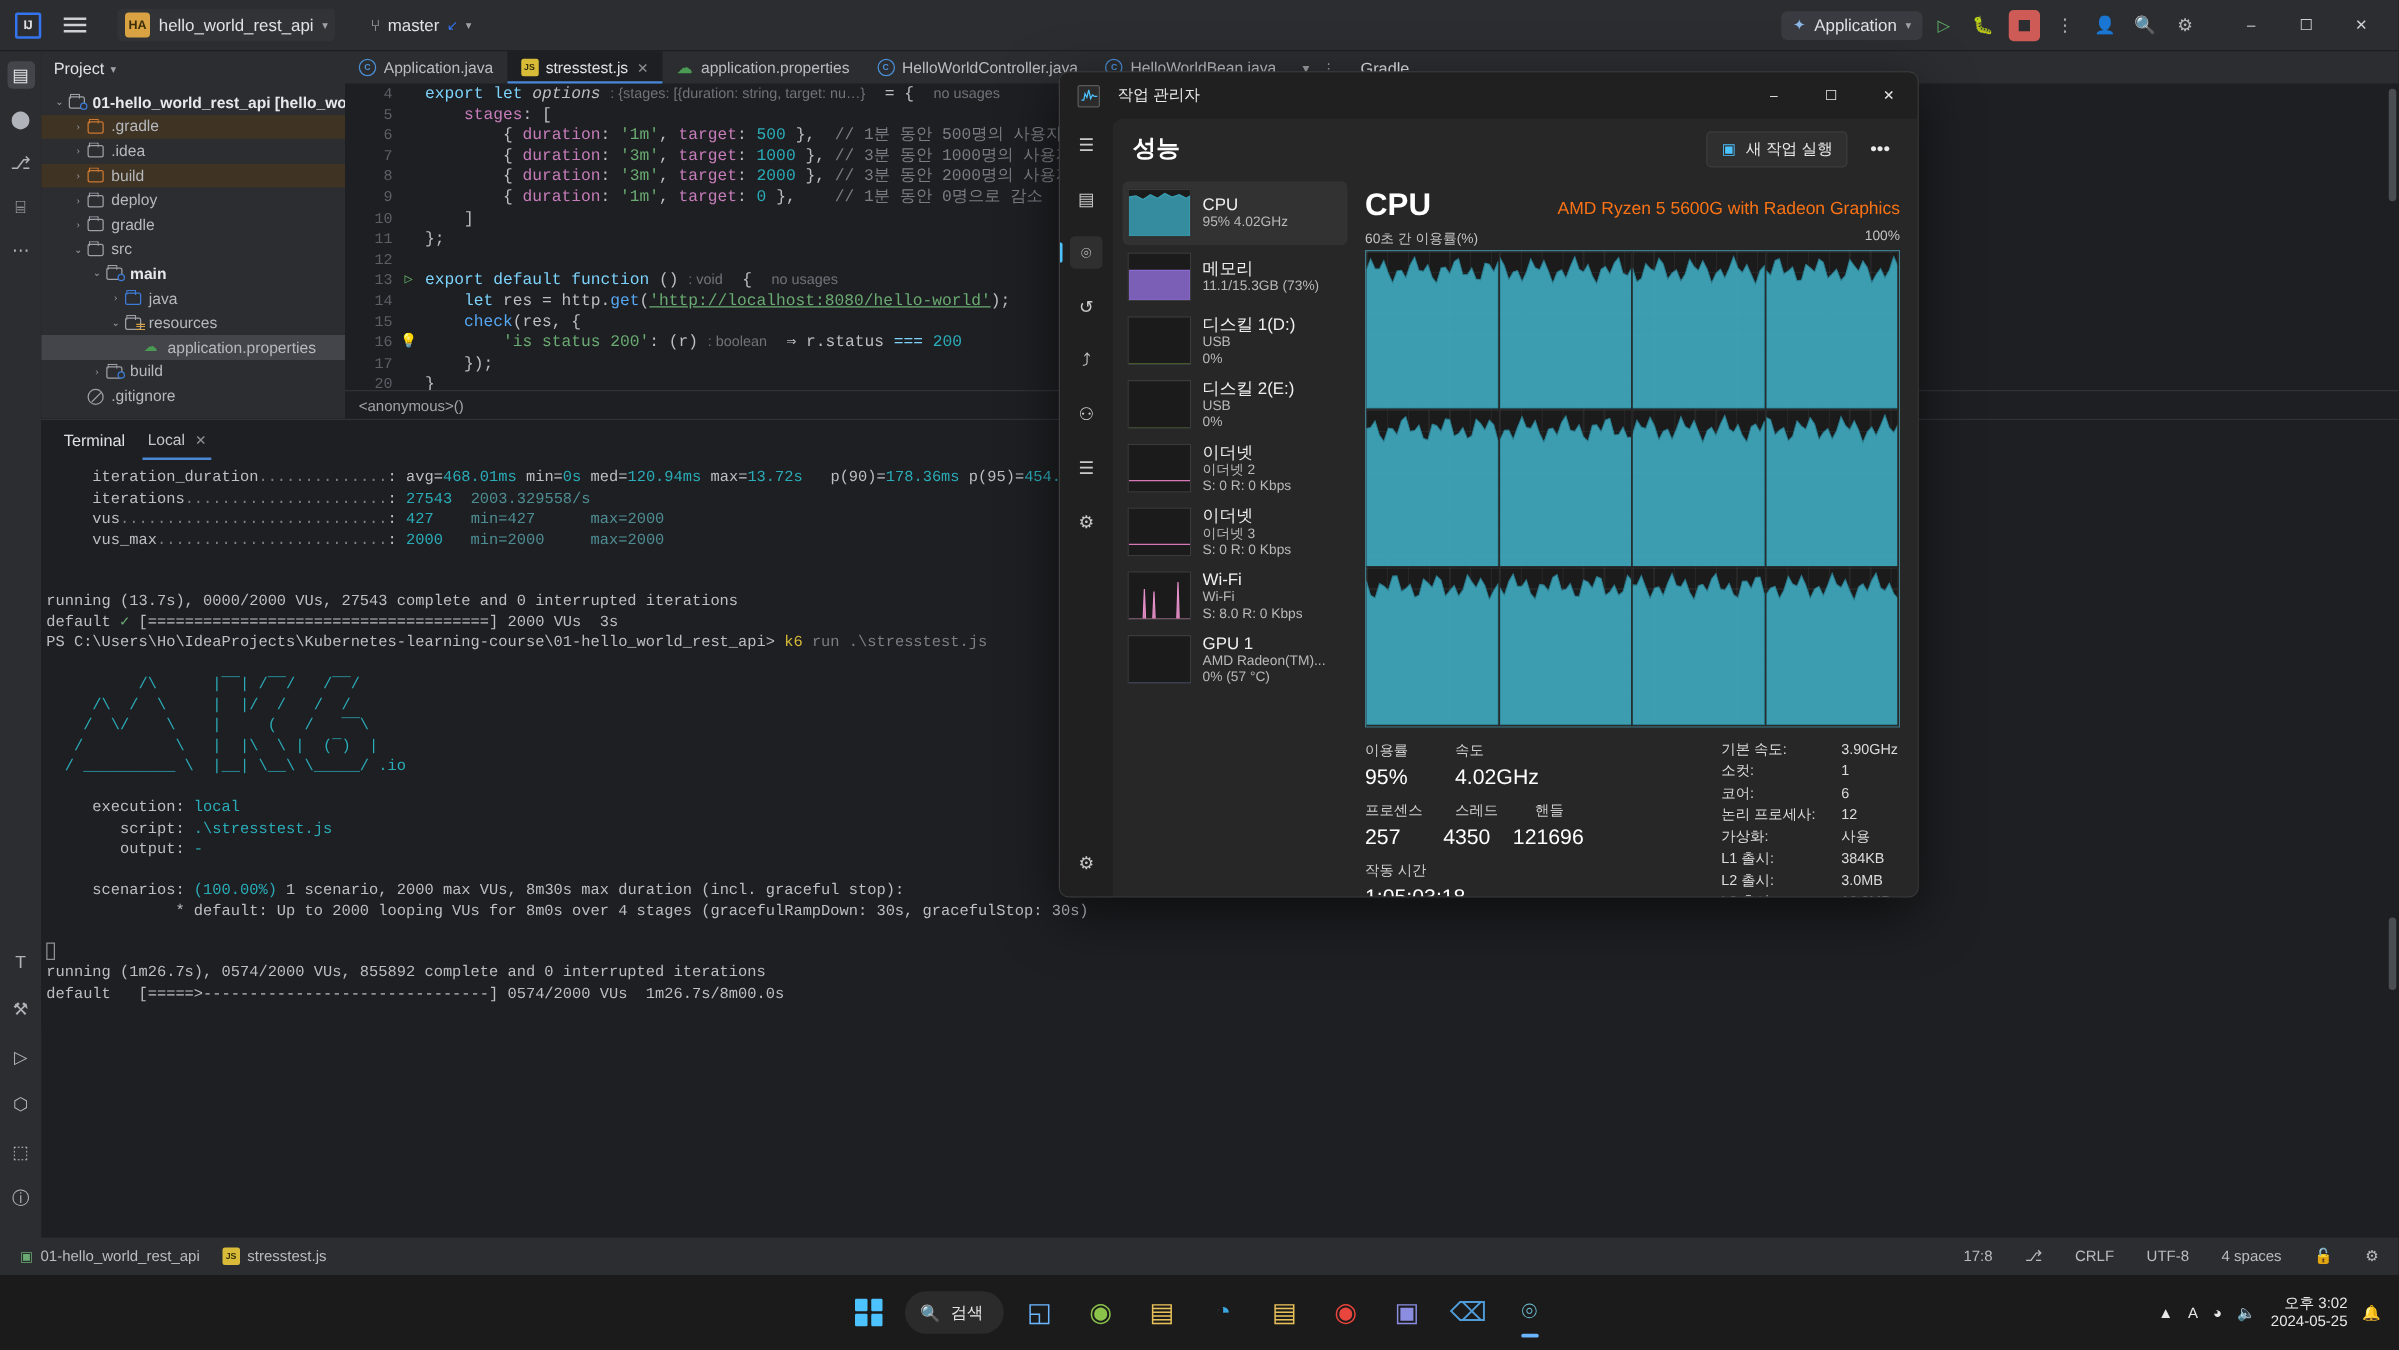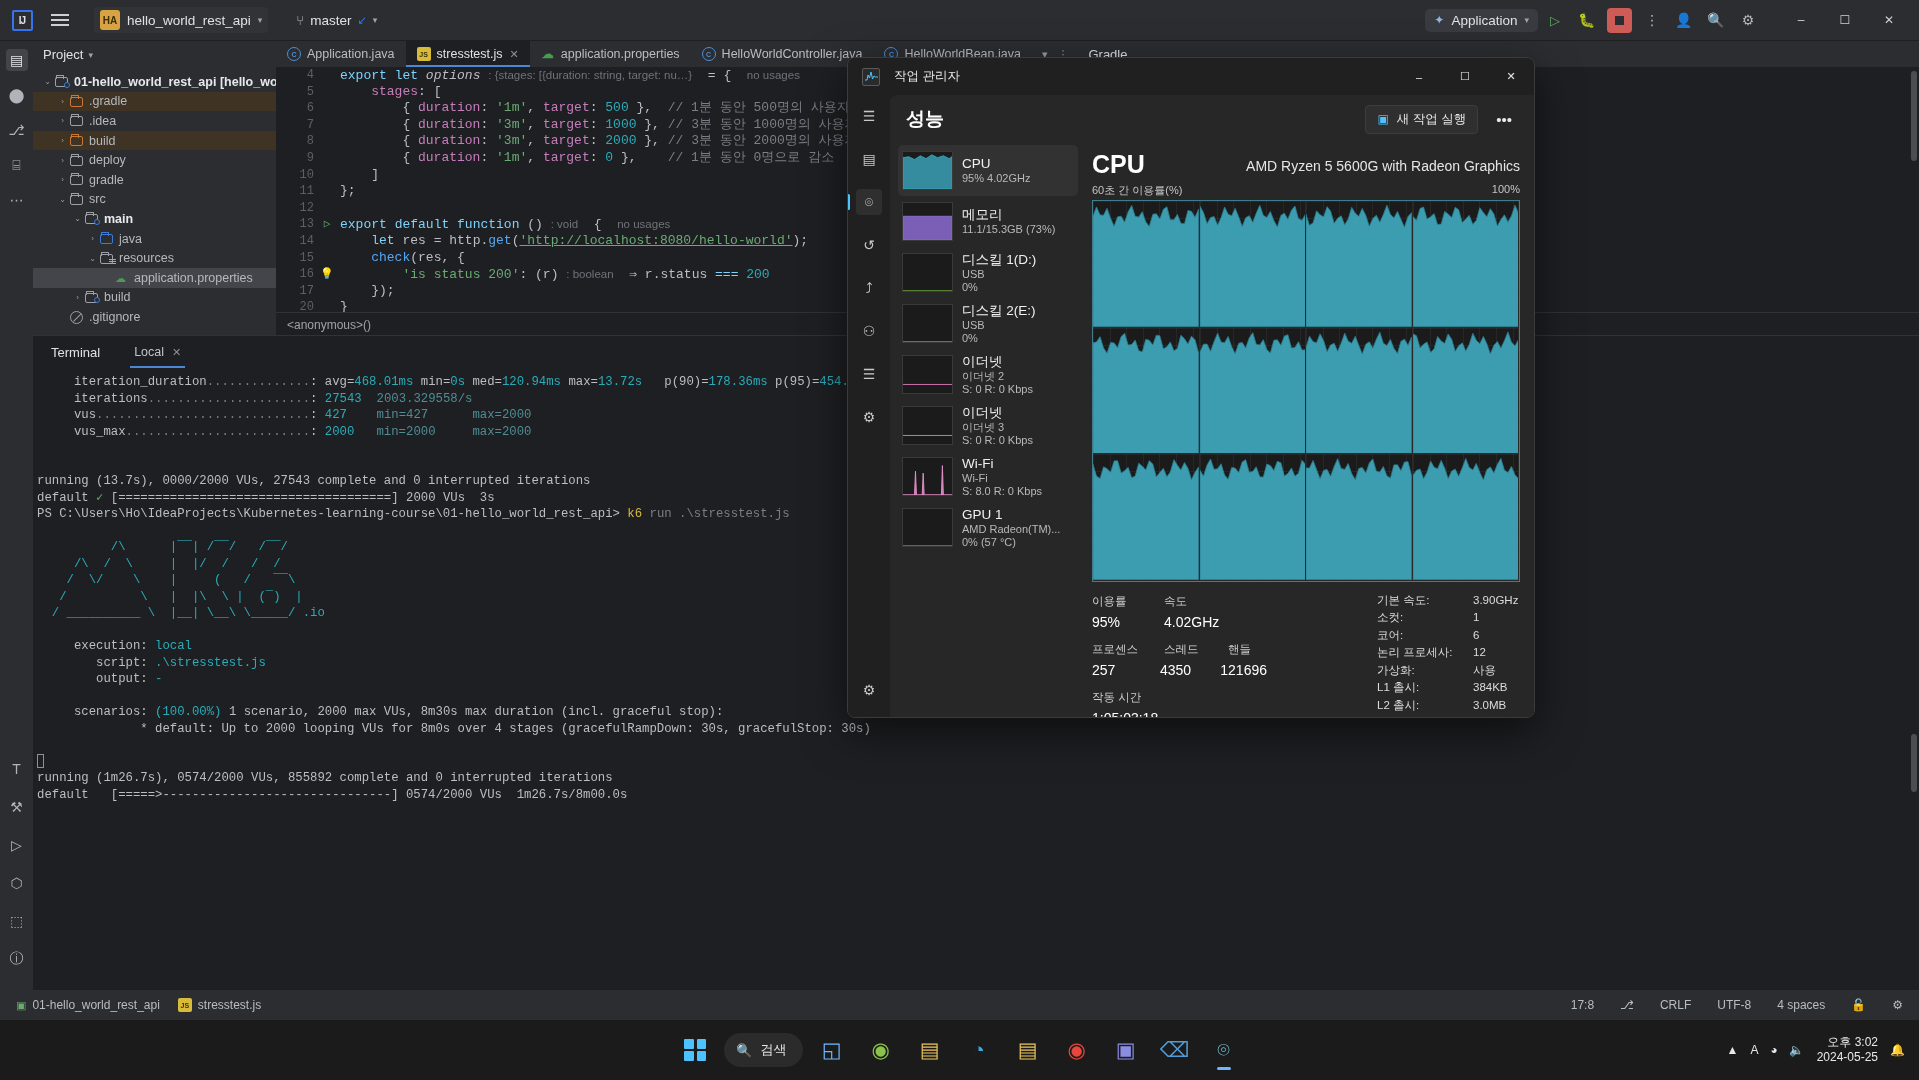--- a/index.html
+++ b/index.html
@@ -112,21 +112,21 @@
   .link { color:#6aab73; text-decoration:underline;margin-top:34px; }
   .fn { color:#56a8f5; }
   .bcrumb { position:absolute;left:276px;top:312px;width:1643px;height:24px;background:#1e1f22;
             display:flex;align-items:center;padding-left:11px;font-size:12px;color:#9fa2a8;border-top:1px solid #303236;}
   .runtri { color:#5fad65;font-size:11px;line-height:16.6px;text-align:center; }
   .bulb { color:#d9a343;font-size:11px;line-height:16.6px;text-align:center; }
   .ed-scroll { position:absolute;right:2px;top:4px;width:6px;height:90px;background:#4a4d52;border-radius:3px;}
 
   
   .term { position:absolute;left:33px;top:335px;width:1886px;height:485px;background:#1e1f22;border-top:1px solid #303236; }
-  .term-tabs { height:32px;display:flex;align-items:center;gap:16px;padding-left:8px; }
+  .term-tabs { height:32px;display:flex;align-items:center;gap:0;padding-left:8px; }
   .term-title { font-size:13px;color:#dfe1e5;font-weight:500;padding:0 10px;height:32px;display:flex;align-items:center;}
   .term-tab { font-size:12.5px;color:#c2c5ca;padding:0 8px;height:32px;display:flex;align-items:center;gap:8px;position:relative;cursor:pointer;}
   .term-tab:after { content:"";position:absolute;left:4px;right:4px;bottom:0;height:2px;background:#4a88d6; }
   .term-body { padding:6px 0 0 4px;font-family:"Liberation Mono",monospace;font-size:12.3px;line-height:16.5px;white-space:pre;color:#bcbec4; }
   .tg { color:#2aacb8; }      
   .tgd { color:#4e8d93; }     
   .tok { color:#6aab73; }
   .ty { color:#d9bb3a; }
   .caret { display:inline-block;width:7px;height:14px;border:1px solid #8d9096;vertical-align:-3px;}
   .term-scroll { position:absolute;right:2px;bottom:28px;width:6px;height:58px;background:#4a4d52;border-radius:3px;}
@@ -165,34 +165,34 @@
   .tm-list { width:194px;padding:2px 6px 0 8px;overflow:hidden; }
   .tm-row { display:flex;align-items:center;gap:9px;height:51px;border-radius:5px;padding:0 4px;cursor:pointer; }
   .tm-row.sel { background:#323232; }
   .spark { width:51px;height:39px;background:#1b1b1b;border:1px solid #3a3a3a;position:relative;overflow:hidden;flex:0 0 51px; }
   .tm-row-txt { overflow:hidden; }
   .tm-row-name { font-size:13.5px;color:#f0f0f0;line-height:17px;white-space:nowrap;overflow:hidden;text-overflow:ellipsis; }
   .tm-row-sub { font-size:11px;color:#b9b9b9;line-height:13.5px;white-space:nowrap;overflow:hidden;text-overflow:ellipsis; }
   .tm-detail { flex:1;padding:6px 14px 0 8px;position:relative;overflow:hidden; }
   .tm-d-head { display:flex;align-items:flex-start; }
   .tm-d-title { font-size:25px;color:#fff;font-weight:600;line-height:30px; }
-  .tm-d-model { margin-left:auto;font-size:14px;color:#e5e5e5;padding-top:9px; }
+  .tm-d-model { margin-left:auto;font-size:14px;color:#f97316;padding-top:9px; }
   .tm-d-axis { display:flex;justify-content:space-between;font-size:11px;color:#c4c4c4;margin-top:4px; }
   .graph { margin-top:2px;height:382px;border:1px solid #3f7d8c;display:grid;
            grid-template-columns:repeat(4,1fr);grid-template-rows:repeat(3,1fr);background:#1b1b1b;gap:0;}
   .gcell { position:relative;overflow:hidden;border-right:1px solid #2a2a2a;border-bottom:1px solid #2a2a2a;background:
       repeating-linear-gradient(to right, rgba(255,255,255,0.05) 0 1px, transparent 1px 16.6px),
       repeating-linear-gradient(to bottom, rgba(255,255,255,0.05) 0 1px, transparent 1px 16.6px); }
   .gcell svg { position:absolute;left:0;bottom:0;width:100%;height:100%; }
   .tm-stats { display:flex;margin-top:11px;font-size:12px;color:#e0e0e0; }
   .st-left { width:175px; }
   .st-mid { width:110px; }
   .st-row { display:flex;gap:10px; }
   .st-lbl { font-size:11.5px;color:#cfcfcf;line-height:16px; }
-  .st-big { font-size:14px;color:#fff;line-height:26px;font-weight:400; }
+  .st-big { font-size:17px;color:#fff;line-height:26px;font-weight:400; }
   .st-grid { display:grid;grid-template-columns:96px auto;font-size:11.5px;color:#dcdcdc;row-gap:1.5px; }
   .st-grid div { line-height:15.5px; }
 
   
   .taskbar { position:absolute;left:0;top:1020px;width:1919px;height:60px;background:#1b1b1b;
              display:flex;align-items:center;justify-content:center;gap:6px;position:absolute; }
   .tbk-center { display:flex;align-items:center;gap:7px; }
   .tbk-ic { width:44px;height:44px;border-radius:5px;display:flex;align-items:center;justify-content:center;cursor:pointer;position:relative; }
   .tbk-ic.active:after { content:"";position:absolute;bottom:2px;left:50%;transform:translateX(-50%);width:14px;height:3px;background:#6cb6ff;border-radius:2px;}
   .searchpill { display:flex;align-items:center;gap:8px;height:34px;padding:0 16px 0 12px;border-radius:17px;background:#2b2b2b;

